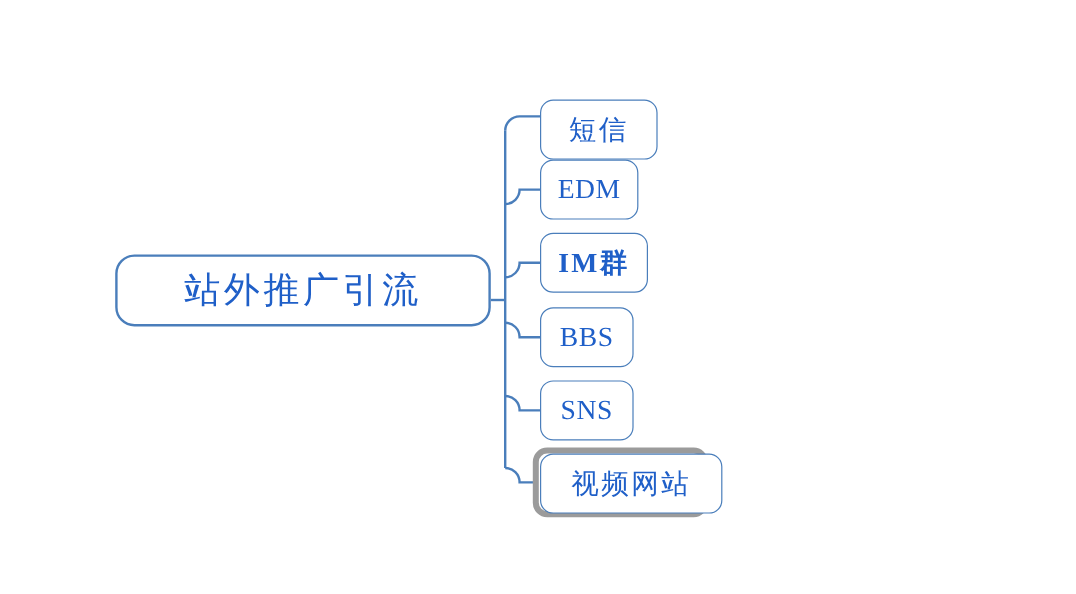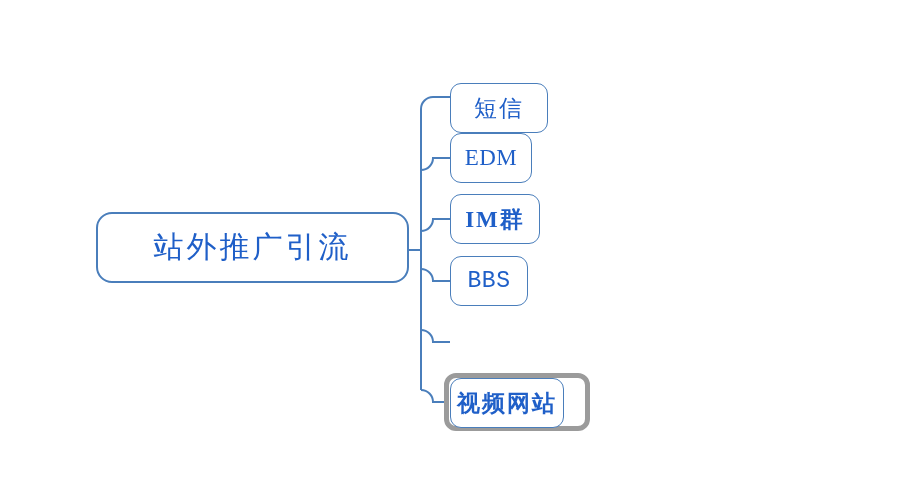--- a/index.html
+++ b/index.html
@@ -43,21 +43,21 @@
     justify-content: center;
     color: #1f5fc8;
     white-space: nowrap;
     letter-spacing: 0.5px;
   }
 
   .node-root {
     left: 96px;
     top: 212px;
     width: 313px;
-    height: 71px;
+    height: 60px;
     border-radius: 16px;
     border-width: 2px;
     font-size: 30px;
     letter-spacing: 3px;
   }
 
   .node-child {
     height: 50px;
     font-size: 23px;
   }
@@ -109,24 +109,27 @@
   </div>
 
   <div class="node node-child" style="left:450px; top:133px; width:82px;">
     <span>EDM</span>
   </div>
 
   <div class="node node-child cjk" style="left:450px; top:194px; width:90px;font-weight:bold;">
     <span>IM群</span>
   </div>
 
-  <div class="node node-child" style="left:450px; top:256px; width:78px;font-family:Liberation Mono, monospace;">
+  <div class="node node-child" style="left:450px; top:256px; width:78px;">
     <span>BBS</span>
   </div>
 
+  <div class="node node-child" style="left:450px; top:317px; width:78px;">
+    <span>SNS</span>
+  </div>
 
   <div class="selection-frame" style="left:444px; top:373px; width:146px; height:58px;"></div>
 
-  <div class="node node-child cjk" style="left:450px; top:378px; width:114px;font-weight:bold;">
+  <div class="node node-child cjk" style="left:450px; top:378px; width:152px;">
     <span>视频网站</span>
   </div>
 
 </div>
 
 </body></html>

